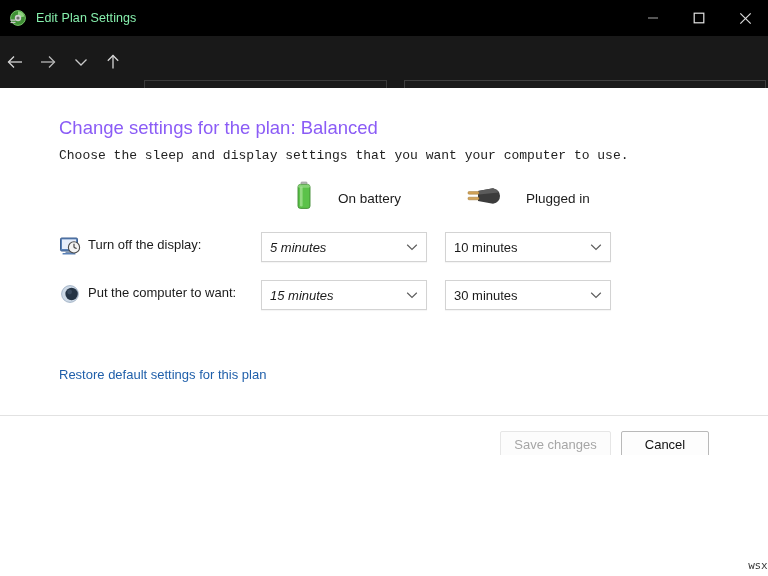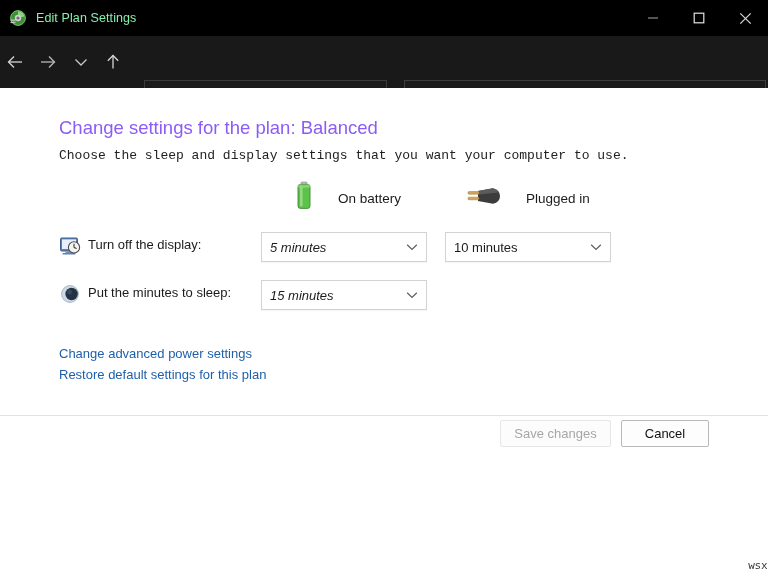--- a/index.html
+++ b/index.html
@@ -264,21 +264,21 @@
     background: #e2e2e2;
   }
   .footer {
     position: absolute;
     left: 0; top: 416px;
     width: 768px; height: 39px;
     background: #ffffff;
   }
   .btn {
     position: absolute;
-    top: 4px;
+    top: 15px;
     height: 27px;
     box-sizing: border-box;
     display: flex;
     align-items: center;
     justify-content: center;
     font-family: "Liberation Sans", sans-serif;
     font-size: 13px;
     background: #fdfdfd;
     border: 1px solid #dcdcdc;
     border-radius: 2px;
@@ -484,34 +484,41 @@
 
     <div class="row row2">
       <span class="row-icon">
         <svg width="22" height="22" viewBox="0 0 22 22">
           <circle cx="11" cy="11" r="8.4" fill="#cdd9e6" stroke="#9fb0c4" stroke-width="0.9"></circle>
           <path d="M11 2.6 A8.4 8.4 0 0 0 11 19.4 A6.6 6.6 0 0 1 11 2.6 Z" fill="#eef3f9"></path>
           <circle cx="12.6" cy="11" r="6.2" fill="#243344"></circle>
           <circle cx="10.6" cy="9" r="2.4" fill="#3d4f63" opacity="0.85"></circle>
         </svg>
       </span>
-      <span class="row-label">Put the minutes to sleep:</span>
+      <span class="row-label">Put the computer to want:</span>
 
       <div class="combo combo-a">
         <span class="combo-text">15 minutes</span>
         <span class="combo-chev">
           <svg width="12" height="8" viewBox="0 0 12 8">
               <polyline points="1.2,1.8 6,6.4 10.8,1.8" fill="none" stroke="#5e5e5e" stroke-width="1.2"></polyline>
             </svg>
         </span>
       </div>
 
-    </div>
-
-    <a class="link link1" href="#">Change advanced power settings</a>
+      <div class="combo combo-b">
+        <span class="combo-text">30 minutes</span>
+        <span class="combo-chev">
+          <svg width="12" height="8" viewBox="0 0 12 8">
+              <polyline points="1.2,1.8 6,6.4 10.8,1.8" fill="none" stroke="#5e5e5e" stroke-width="1.2"></polyline>
+            </svg>
+        </span>
+      </div>
+    </div>
+
     <a class="link link2" href="#">Restore default settings for this plan</a>
   </div>
 
   <div class="divider"></div>
 
   <div class="footer">
     <div class="btn btn-save">Save changes</div>
     <div class="btn btn-cancel">Cancel</div>
   </div>
 </div>

